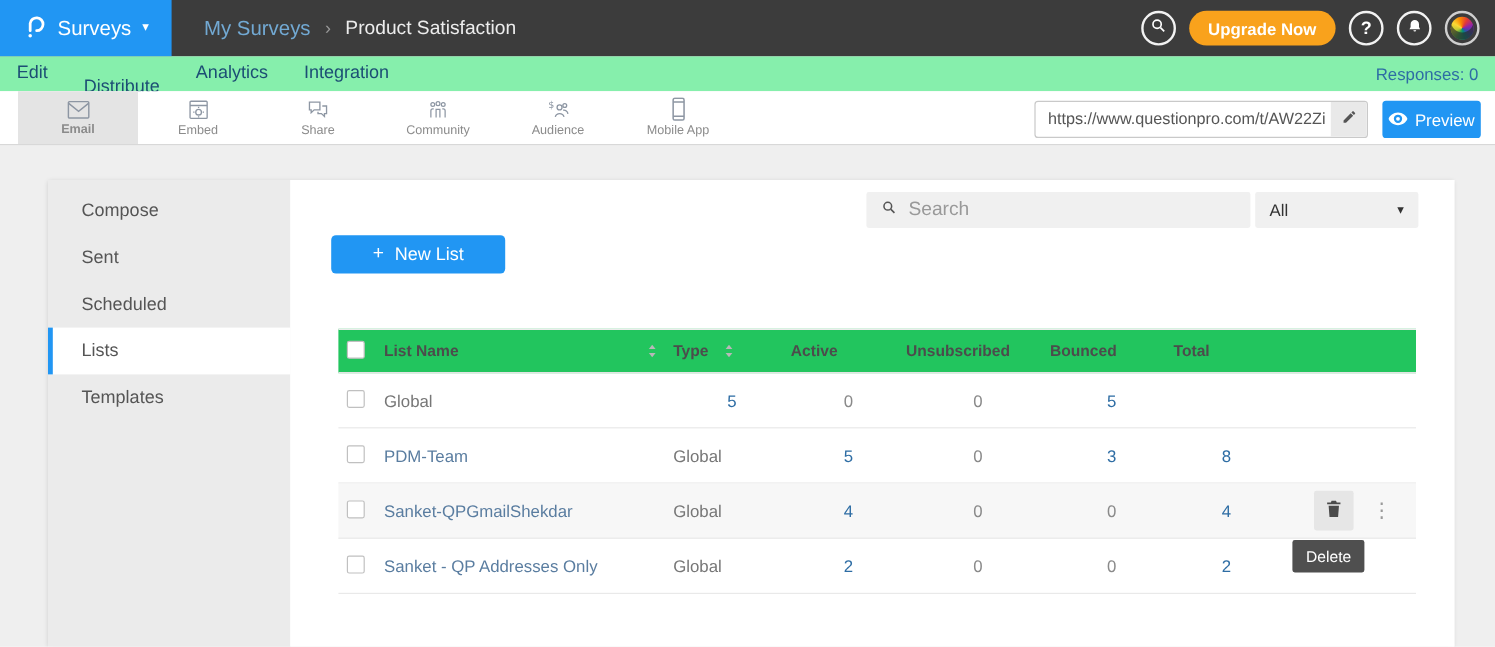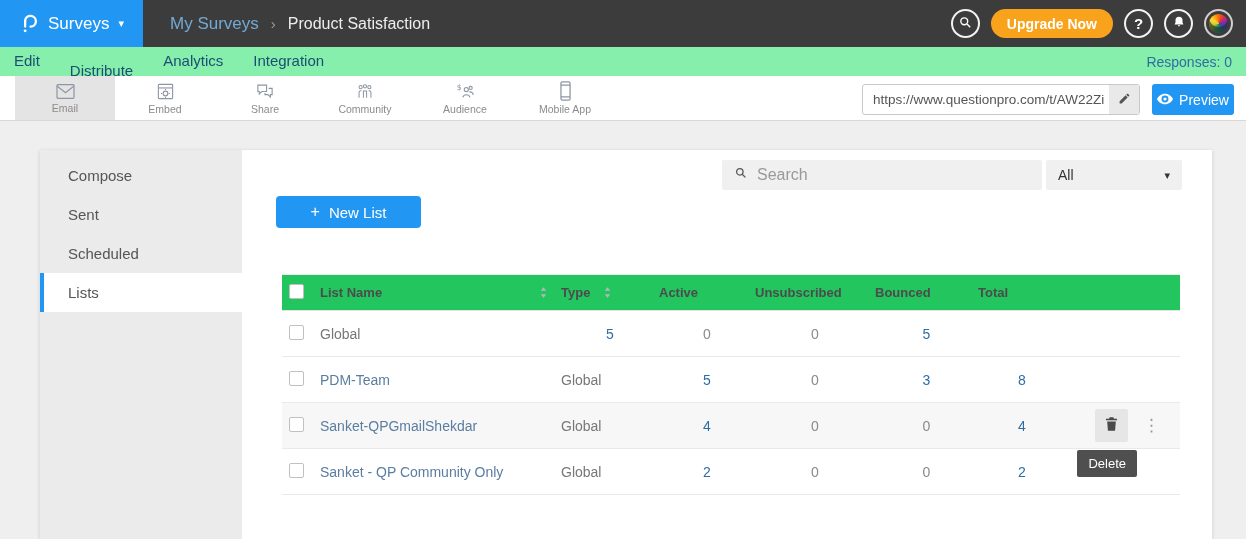--- a/index.html
+++ b/index.html
@@ -17,27 +17,27 @@
   .crumb-current { color:#ededed; font-size:16px; }
   .topbar-right { margin-left:auto; margin-right:13px; display:flex; align-items:center; gap:11px; }
   .circle-btn { width:29px; height:29px; border:2px solid #f2f2f2; border-radius:50%; display:flex; align-items:center; justify-content:center; cursor:pointer; color:#fff; font-weight:bold; font-size:15px; }
   .upgrade-btn { height:29px; padding:0 16px; border-radius:15px; background:#f9a21c; color:#fff; font-weight:bold; font-size:14px; display:flex; align-items:center; cursor:pointer; border:none; }
   .avatar-btn { border-color:#cfcfcf; overflow:hidden; }
   .avatar-swirl { width:19px; height:19px; border-radius:50%; background:conic-gradient(from 210deg,#43a047,#c0ca33,#fdd835,#fb8c00,#e53935,#8e24aa,#3949ab,#00897b,#43a047); box-shadow:inset 0 -6px 0 rgba(40,40,40,.65); }
 
   
   .tabbar { position:absolute; top:47px; left:0; right:0; height:29px; background:#86efac; display:flex; align-items:center; padding:0 14px; gap:30px; }
   .tab { font-size:15px; color:#1c4e74; font-weight:500; cursor:pointer; padding-bottom:2px; }
-  .tab.active { border-bottom:6px solid #8b5cf6;margin-top:25px; }
+  .tab.active { border-bottom:2px solid #8b5cf6;margin-top:25px; }
   .responses { margin-left:auto; font-size:14px; color:#2e6da4; }
 
   
   .toolbar { position:absolute; top:76px; left:0; right:0; height:45px; background:#fff; border-bottom:1px solid #d8d8d8; display:flex; align-items:stretch; padding-left:15px; }
   .tool-item { width:100px; display:flex; flex-direction:column; align-items:center; justify-content:center; gap:2px; cursor:pointer; }
-  .tool-item.active { background:#e4e4e4; }
+  .tool-item.active { background:#e4e4e4;font-weight:bold; }
   .tool-label { font-size:10.5px; color:#8b8b8b; }
   .tool-icon svg { display:block; }
   .url-box { position:absolute; left:862px; top:8px; width:278px; height:31px; border:1px solid #c9c9c9; border-radius:3px; background:#fff; display:flex; align-items:center; overflow:hidden; }
   .url-input { flex:1; border:none; outline:none; font-size:13.5px; color:#555; padding:0 4px 0 10px; font-family:"Liberation Sans",sans-serif; background:transparent; white-space:nowrap; overflow:hidden; }
   .url-edit { width:30px; align-self:stretch; background:#e9e9e9; display:flex; align-items:center; justify-content:center; cursor:pointer; }
   .preview-btn { position:absolute; left:1152px; top:8px; height:31px; width:82px; background:#2196f3; border:none; border-radius:3px; color:#fff; font-size:14px; display:flex; align-items:center; justify-content:center; gap:6px; cursor:pointer; font-family:"Liberation Sans",sans-serif; }
 
   
   .card { position:absolute; top:150px; left:40px; width:1172px; bottom:0; background:#fff; box-shadow:0 1px 4px rgba(0,0,0,.15); }
   .side-nav { position:absolute; left:0; top:0; bottom:0; width:202px; background:#ebebeb; padding-top:6px; }
@@ -207,20 +207,21 @@
   </button>
 </div>
 
 <section class="card">
 
   <nav class="side-nav">
     <div class="side-item">Compose</div>
     <div class="side-item">Sent</div>
     <div class="side-item">Scheduled</div>
     <div class="side-item active">Lists</div>
+    <div class="side-item">Templates</div>
   </nav>
 
   <div class="main-area">
 
     <div class="search-box">
       <span>
         <svg width="14" height="14" viewBox="0 0 24 24">
             <circle cx="10" cy="10" r="5.5" fill="none" stroke="#555" stroke-width="2.2"></circle>
             <line x1="14.5" y1="14.5" x2="19.5" y2="19.5" stroke="#555" stroke-width="2.2"></line>
           </svg>
@@ -308,21 +309,21 @@
                 </svg>
             </span>
           </button>
           <span class="dots">⋮</span>
         </span>
       </div>
 
       <div class="tgrid trow">
         <span class="cell-check"><span class="checkbox"></span></span>
         <span class="cell-name">
-            <span class="link-name">Sanket - QP Community Only</span>
+            <span class="link-name">Sanket - QP Addresses Only</span>
           </span>
         <span class="cell-type">Global</span>
         <span class="num">2</span>
         <span class="num zero">0</span>
         <span class="num zero">0</span>
         <span class="num">2</span>
         <span></span>
       </div>
 
       <div class="tooltip">Delete</div>

